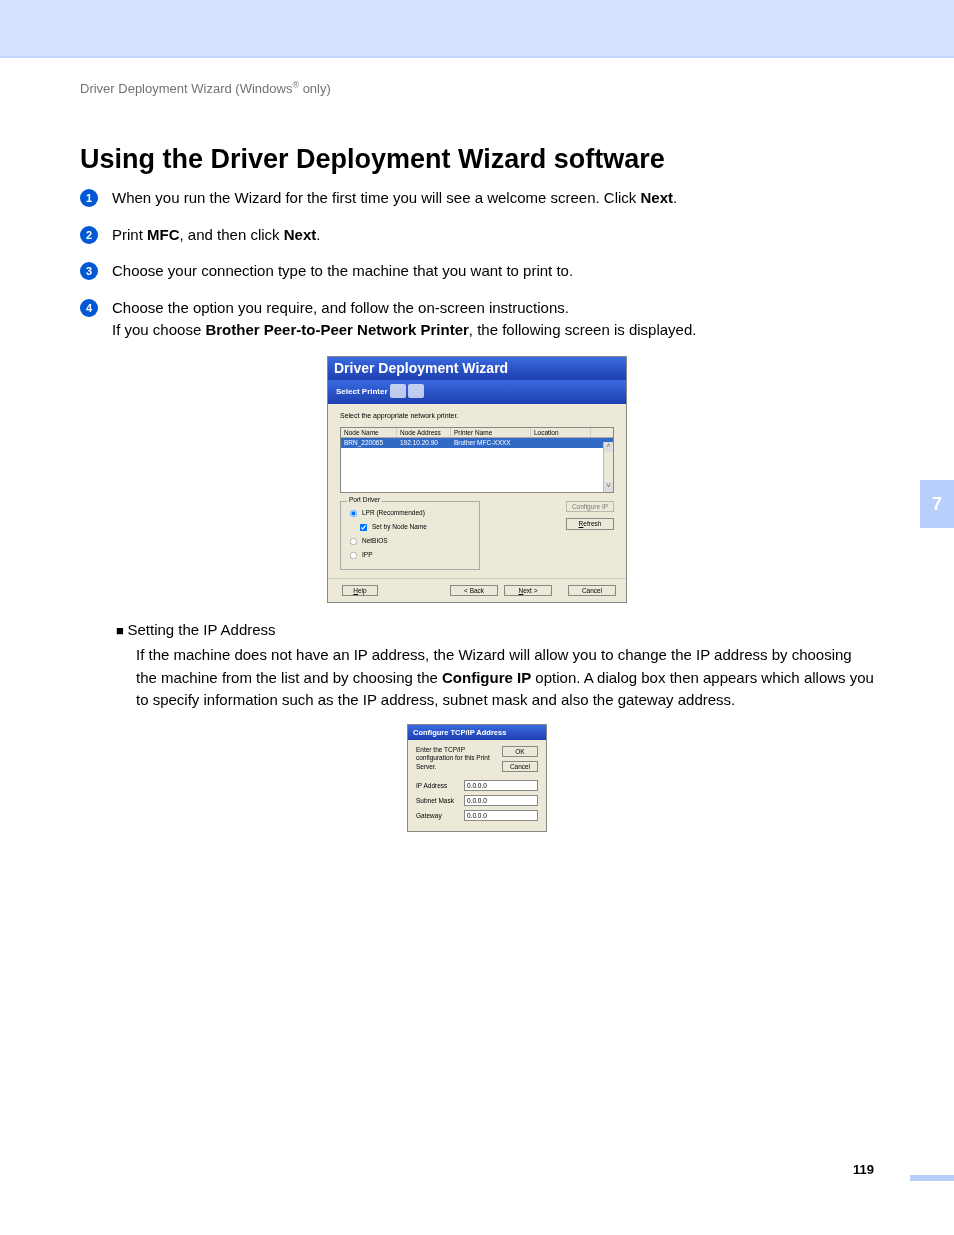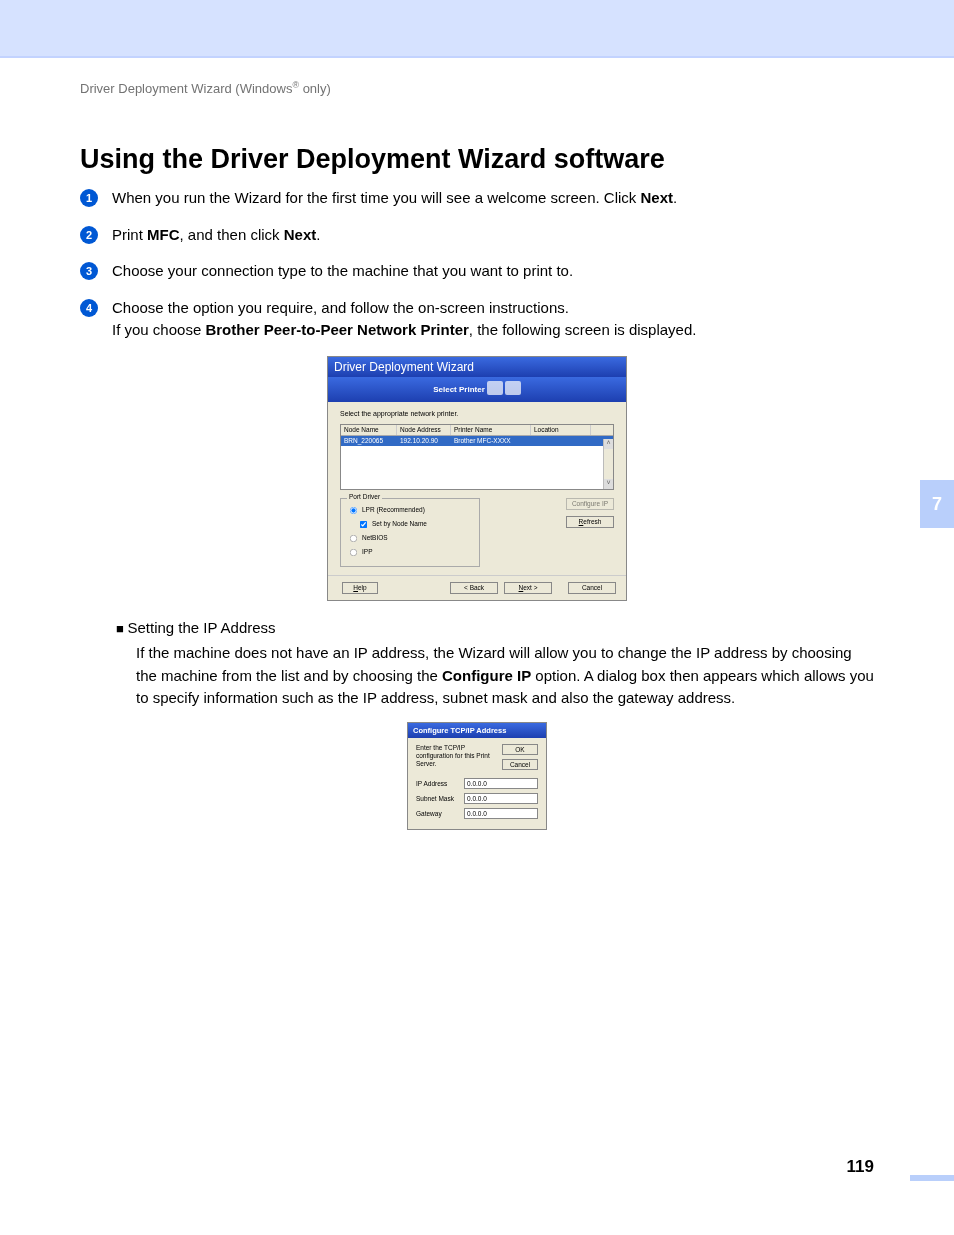--- a/index.html
+++ b/index.html
@@ -6,22 +6,22 @@
   body{font-family:Arial,Helvetica,sans-serif;background:#fff;color:#000;width:954px;height:1235px;position:relative;overflow:hidden}
   .top-bar{height:58px;background:#d6e2ff;border-bottom:2px solid #c3d3ff}
   .page-content{padding:22px 80px 0 80px}
   .breadcrumb{font-size:13px;color:#737373}
   .breadcrumb sup{font-size:9px;vertical-align:super}
   h1{font-size:27px;font-weight:bold;margin:48px 0 12px 0}
   .step{display:flex;align-items:flex-start;margin-bottom:14px;font-size:15px;line-height:1.5}
   .bullet{width:18px;height:18px;border-radius:50%;background:#0058d4;color:#fff;font-size:11px;font-weight:bold;display:flex;align-items:center;justify-content:center;flex-shrink:0;margin-right:14px;margin-top:2px}
   .step .text{flex:1}
   .wizard{width:300px;margin:8px auto 18px auto;border:1px solid #888;background:#ece9d8;font-size:7px;line-height:1.2}
-  .wizard .title{background:linear-gradient(#3a6ae0,#1d3fb0);color:#fff;padding:3px 6px;font-size:12px;font-weight:normal}
-  .wizard .subtitle{background:linear-gradient(#3a6ae0,#1d3fb0);color:#fff;padding:4px 8px;font-size:8px;font-weight:bold;display:flex;justify-content:center;align-items:center}
+  .wizard .title{background:linear-gradient(#3a6ae0,#1d3fb0);color:#fff;padding:3px 6px;font-size:14px;font-weight:bold}
+  .wizard .subtitle{background:linear-gradient(#3a6ae0,#1d3fb0);color:#fff;padding:4px 8px;font-size:8px;font-weight:bold;display:flex;justify-content:flex-start;align-items:center}
   .wizard .icons span{display:inline-block;width:16px;height:14px;margin-left:2px;background:#fff;border-radius:2px;opacity:.7}
   .wizard .body{padding:8px 12px;background:#ece9d8}
   .plist{border:1px solid #888;background:#fff;margin:6px 0 8px 0;height:66px;position:relative}
   .plist .hdr{display:flex;background:#ece9d8;border-bottom:1px solid #aaa}
   .plist .hdr div{border-right:1px solid #ccc;padding:1px 3px;font-size:6.5px}
   .plist .row{display:flex;background:#316ac5;color:#fff}
   .plist .row div{padding:1px 3px;font-size:6.5px}
   .c1{width:56px}.c2{width:54px}.c3{width:80px}.c4{width:60px}
   .plist .sbar{position:absolute;right:0;top:14px;bottom:0;width:10px;background:#ece9d8;border-left:1px solid #bbb}
   .plist .sbar .up{height:10px;background:#ddd;text-align:center;font-size:7px;color:#666}
@@ -40,21 +40,21 @@
   .tcpip .title{background:linear-gradient(#3a6ae0,#1d3fb0);color:#fff;padding:3px 5px;font-size:7.5px;font-weight:bold}
   .tcpip .body{padding:6px 8px}
   .tcpip .top{display:flex;justify-content:space-between;align-items:flex-start}
   .tcpip .top .lbl{width:80px;font-size:6.5px;line-height:1.3}
   .tcpip .btns .wbtn{width:36px;display:block;margin-bottom:4px}
   .tcpip .field{display:flex;align-items:center;margin:4px 0}
   .tcpip .field .fl{width:48px;font-size:6.5px}
   .tcpip .field input{font-size:6.5px;padding:1px 2px;width:74px;border:1px solid #888}
   .side-tab{position:absolute;right:0;top:480px;width:34px;height:48px;background:#b9cffb;color:#fff;font-size:18px;font-weight:bold;display:flex;align-items:center;justify-content:center}
   .page-num-bar{position:absolute;right:0;bottom:54px;height:6px;width:44px;background:#b9cffb}
-  .page-num{position:absolute;right:80px;bottom:58px;font-size:17px;font-weight:bold;color:#000}
+  .page-num{position:absolute;right:80px;bottom:58px;font-size:13px;font-weight:bold;color:#000}
   u.acc{text-decoration:underline}
 </style>
 </head>
 <body>
 
 <div class="top-bar"></div>
 
 <div class="page-content">
   <div class="breadcrumb">
     <span>Driver Deployment Wizard (Windows</span><sup>®</sup><span> only)</span>

